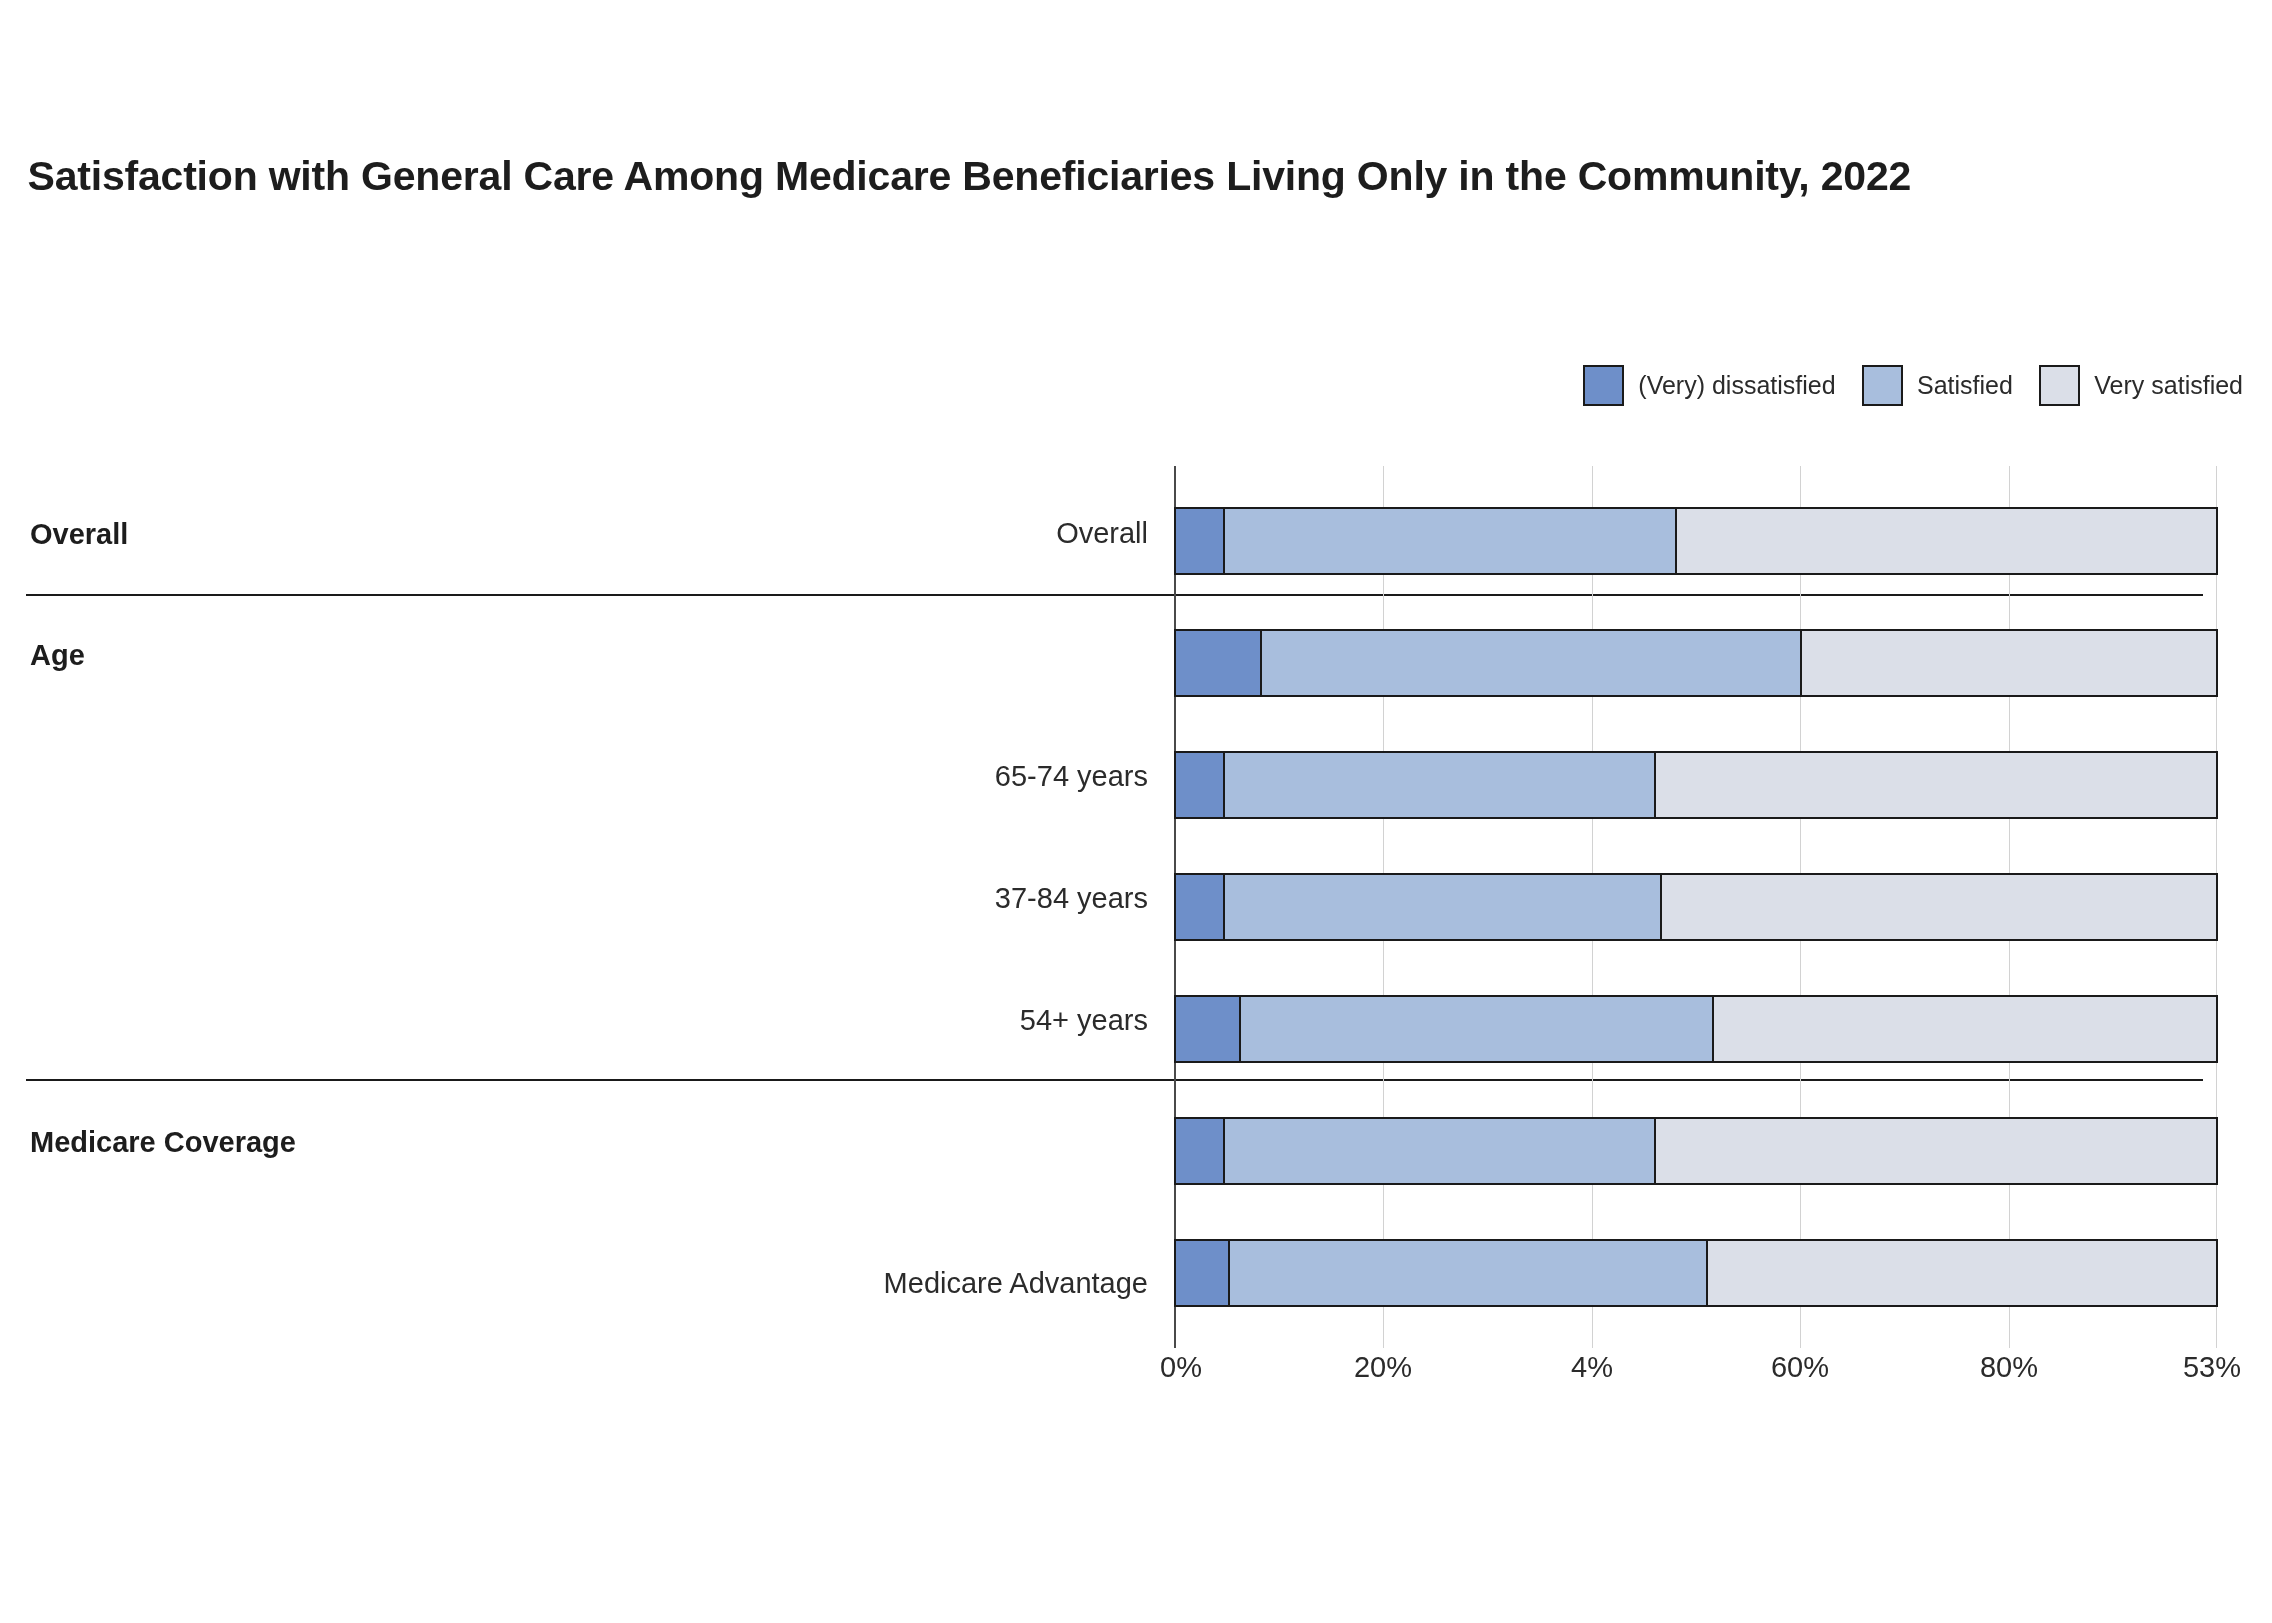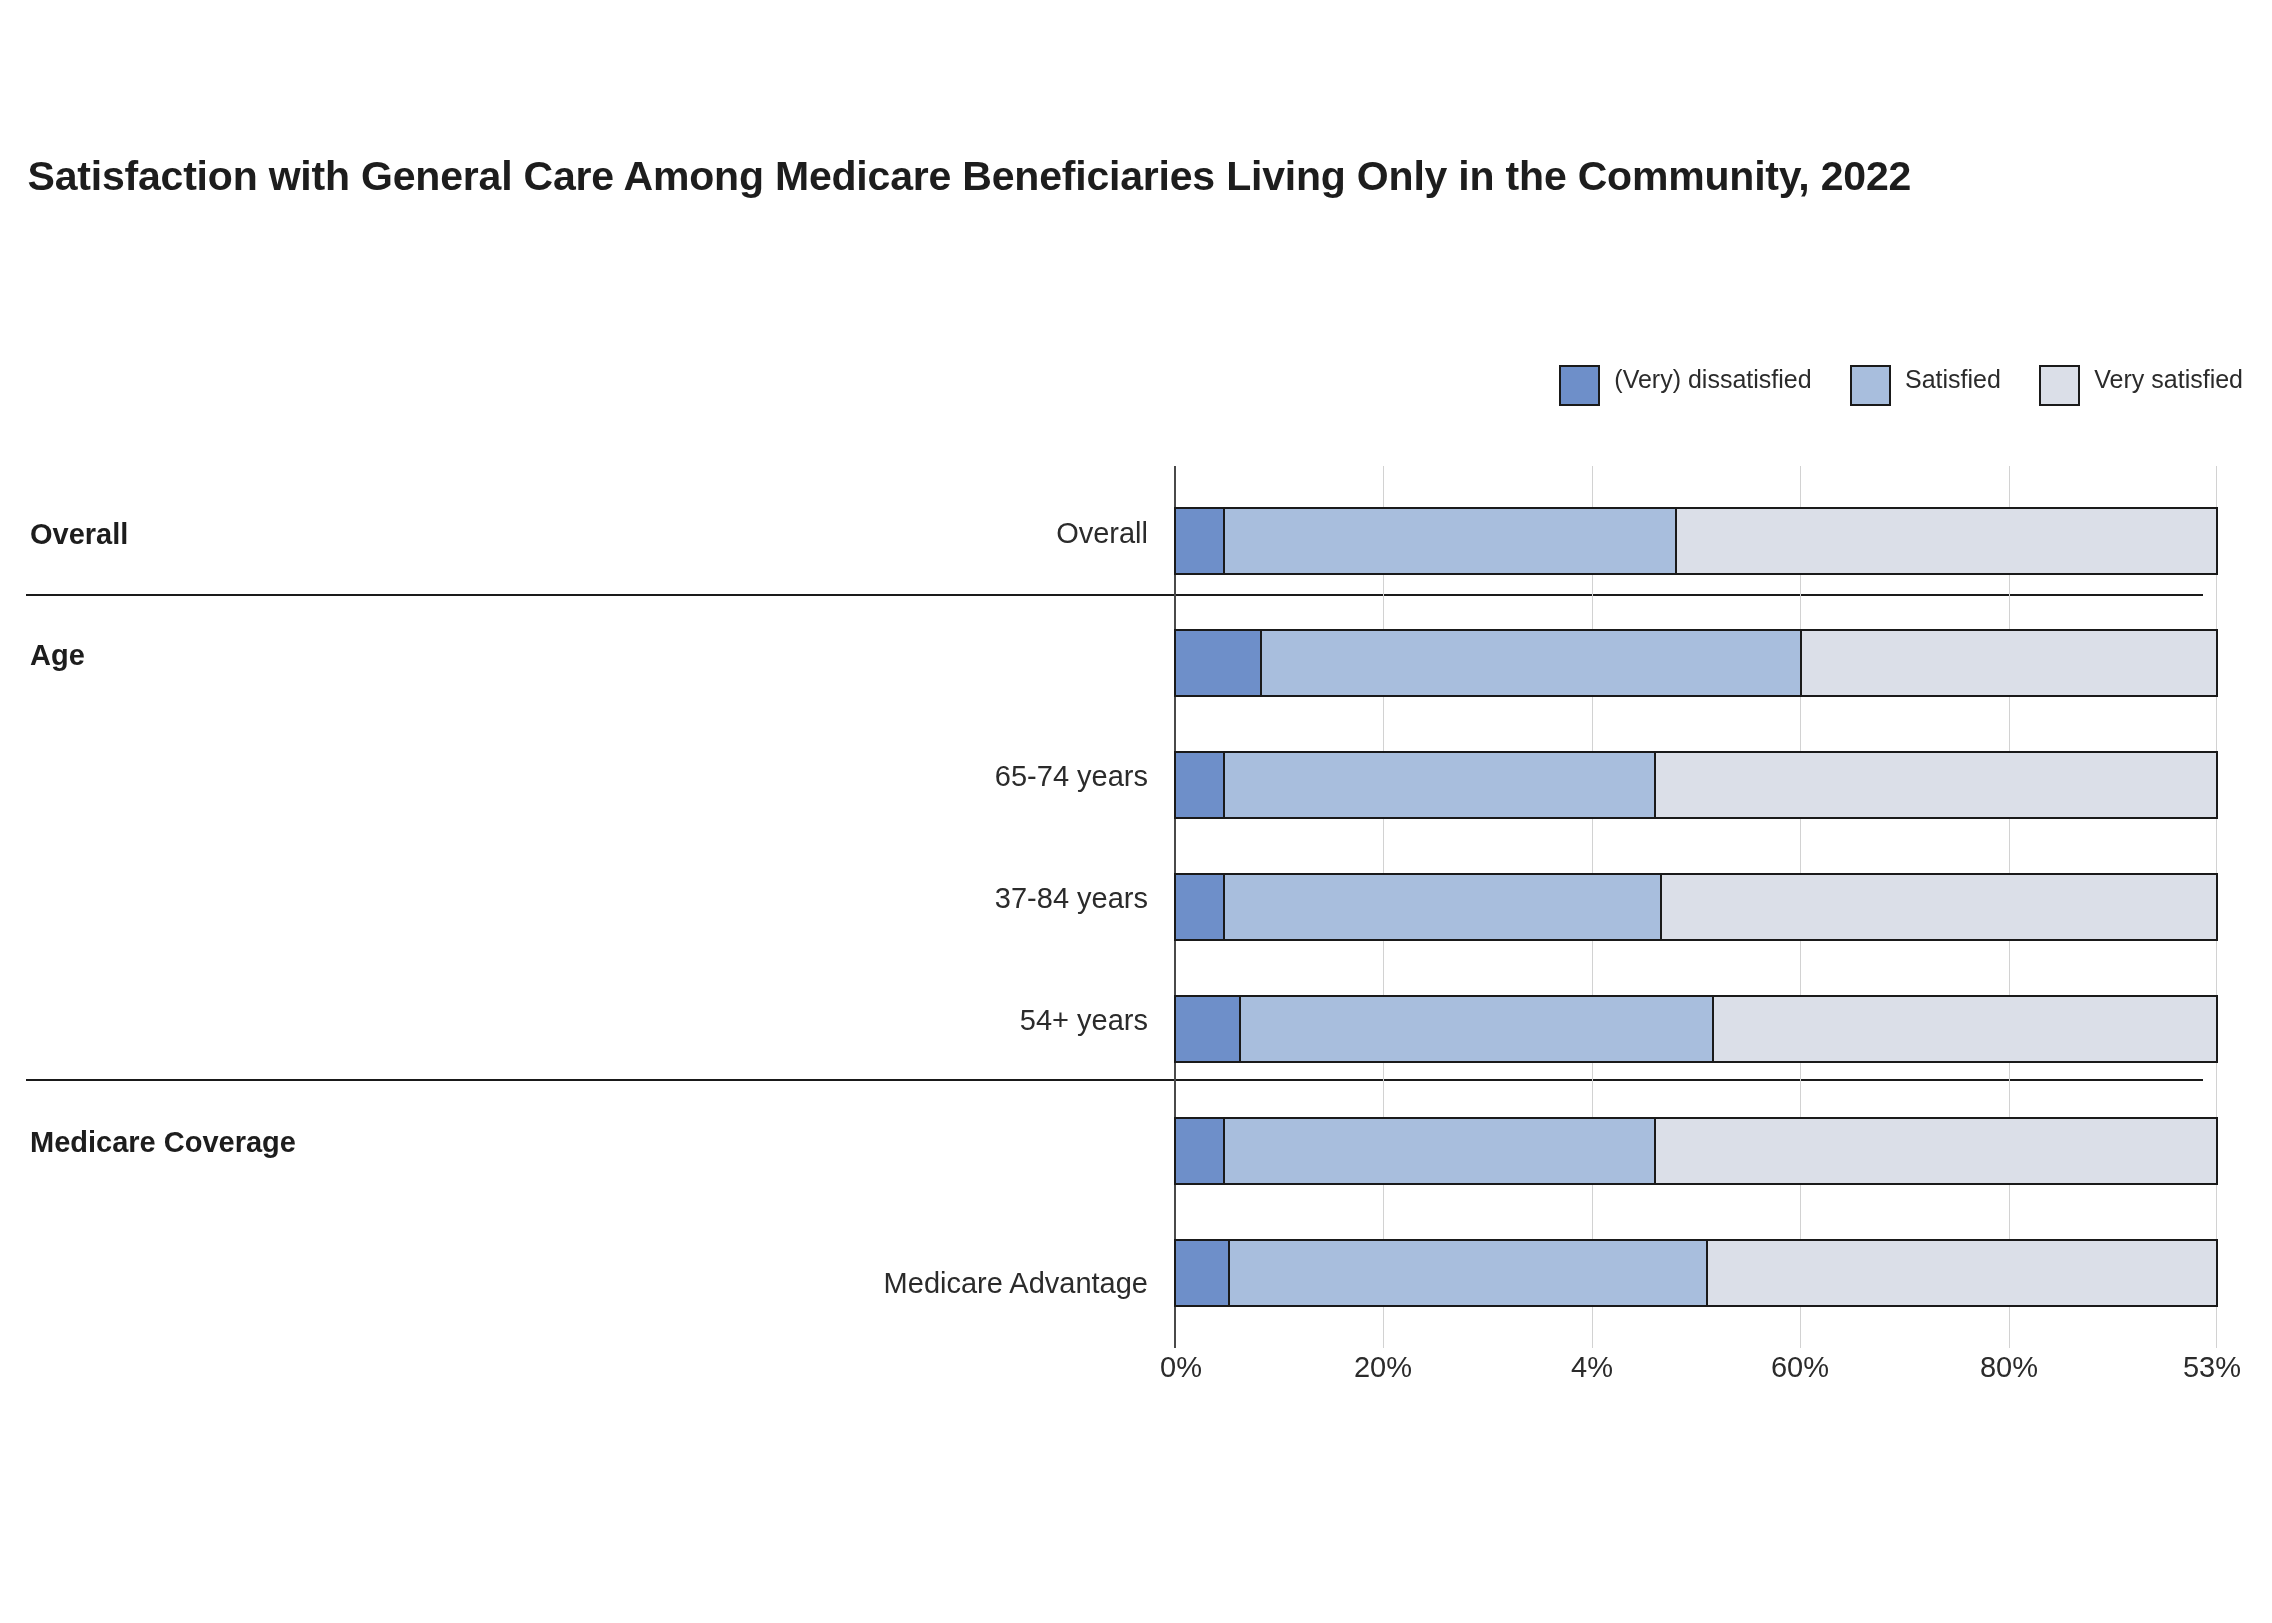--- a/index.html
+++ b/index.html
@@ -41,21 +41,22 @@
   .legend {
     position: absolute;
     right: 30px;
     top: 365px;
     display: flex;
     align-items: center;
     gap: 0px;
   }
   .legend-item {
     display: flex;
-    margin-left: 38px;
+    align-items: center;
+    margin-left: 26px;
   }
   .legend-swatch {
     width: 41px;
     height: 41px;
     border: 2px solid #1a1a1a;
     box-sizing: border-box;
   }
   .legend-label {
     margin-left: 14.4px;
     font-size: 25px;

